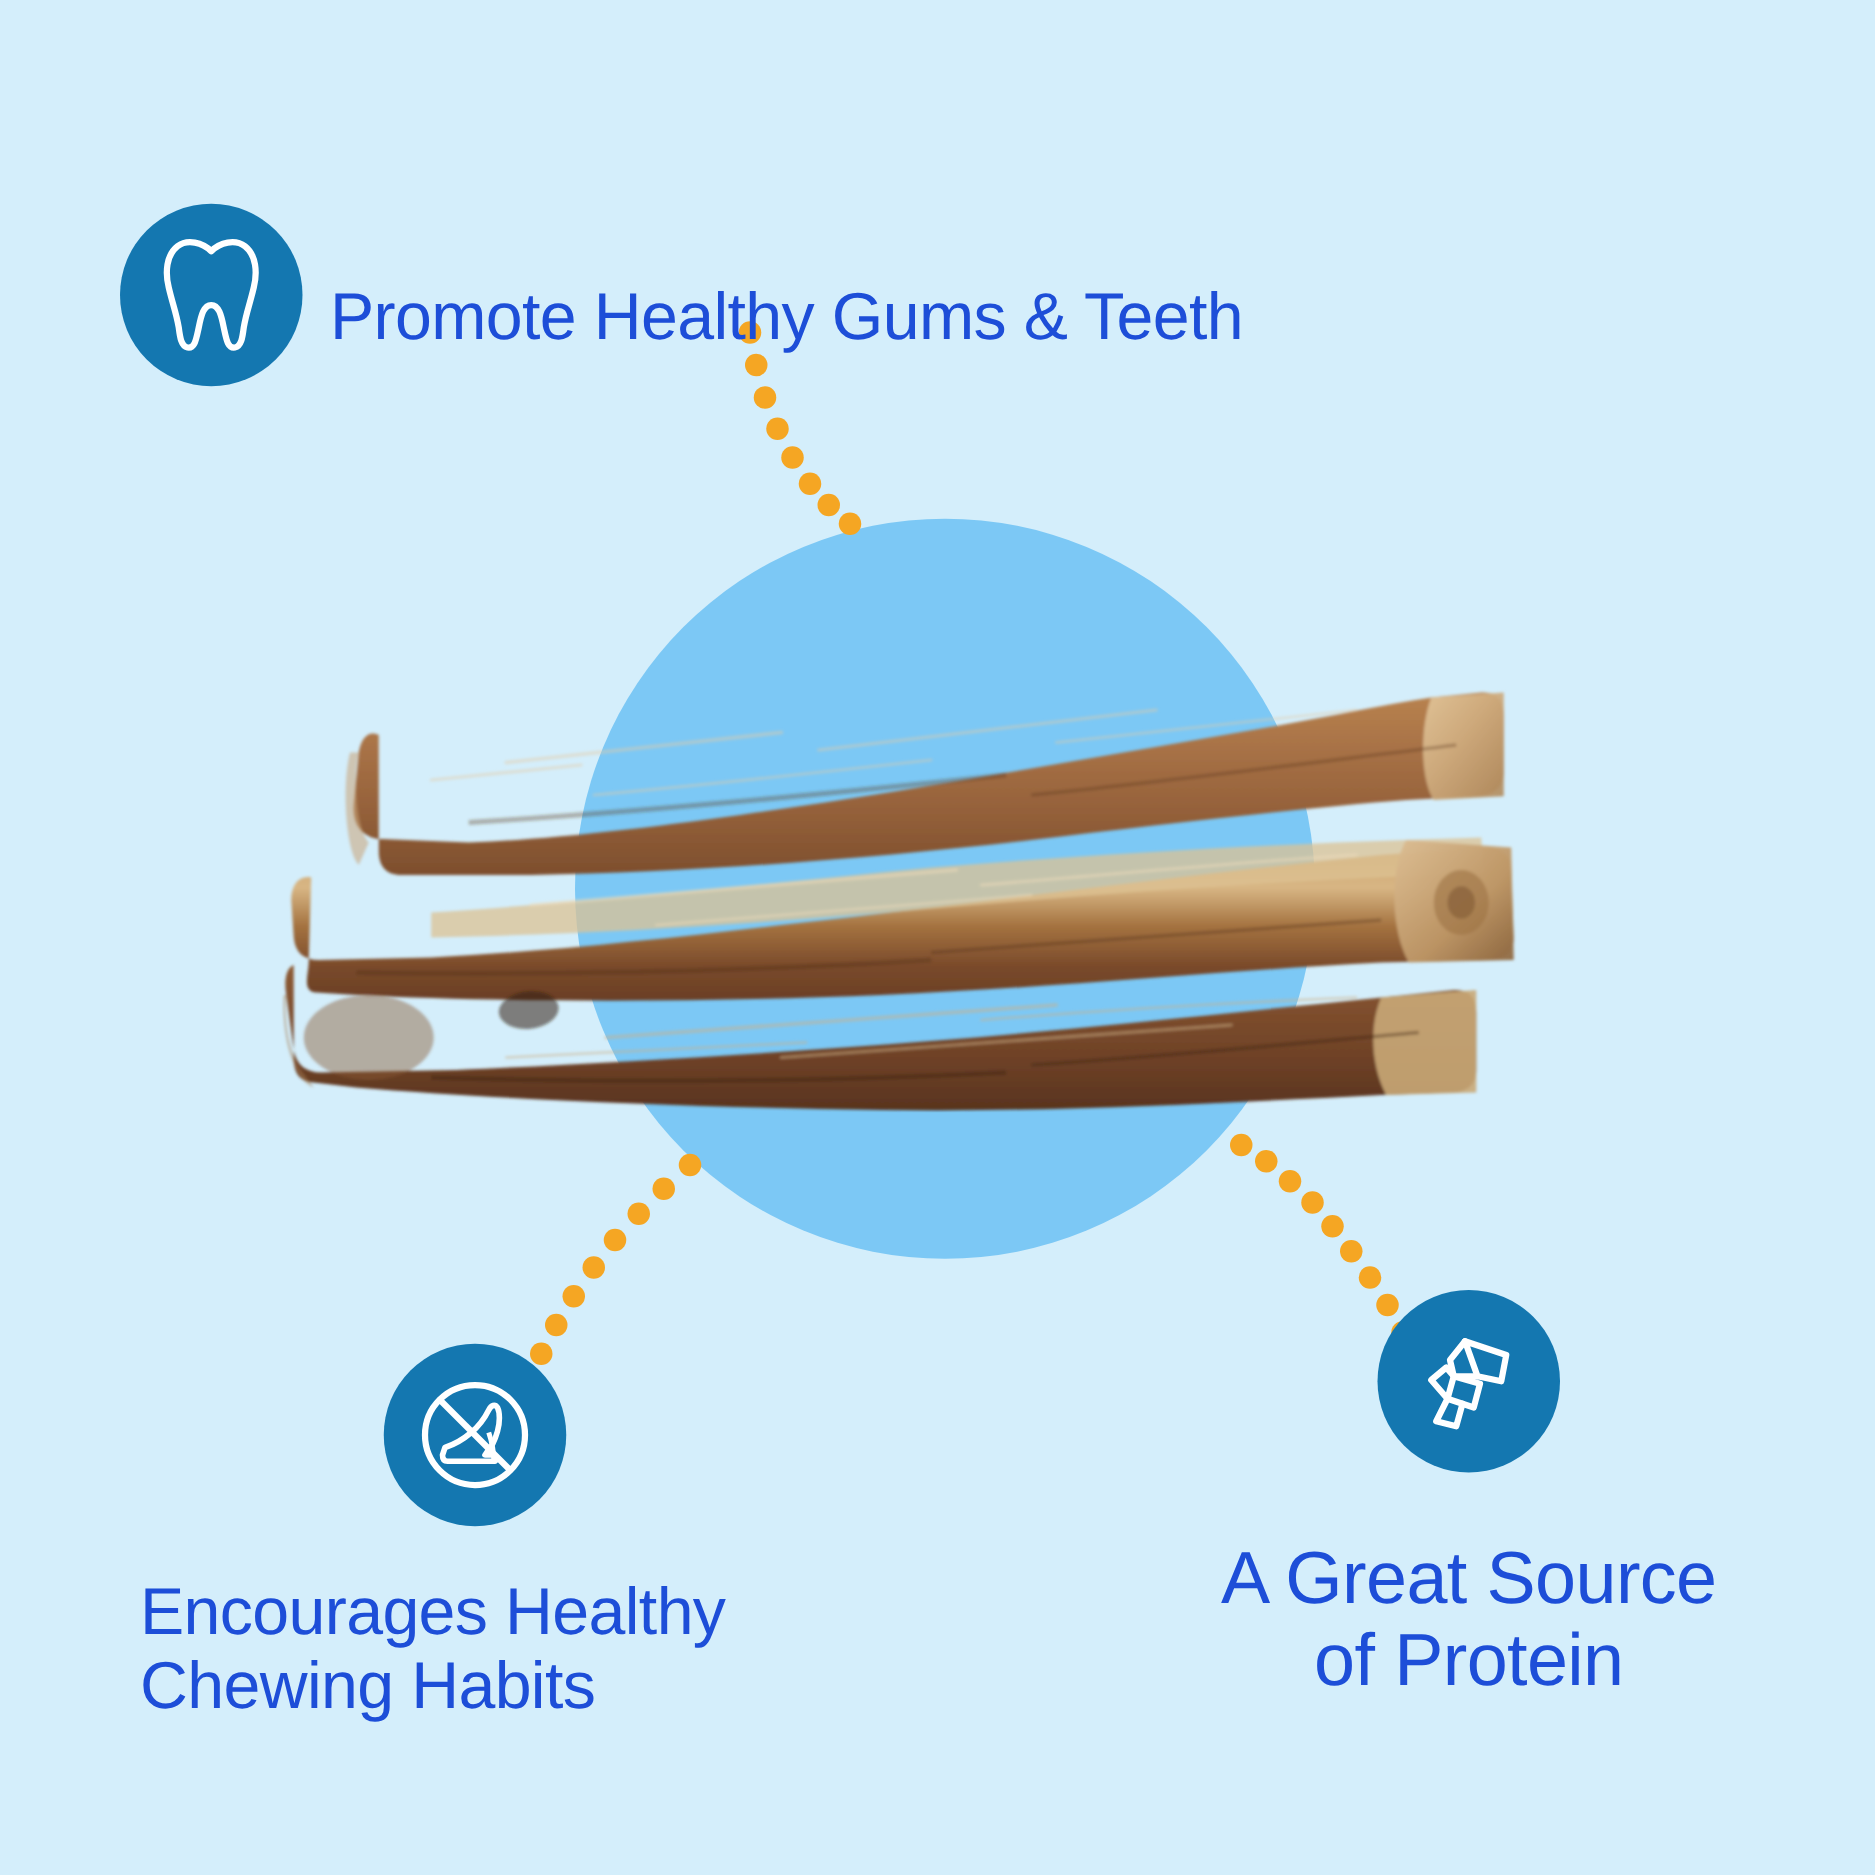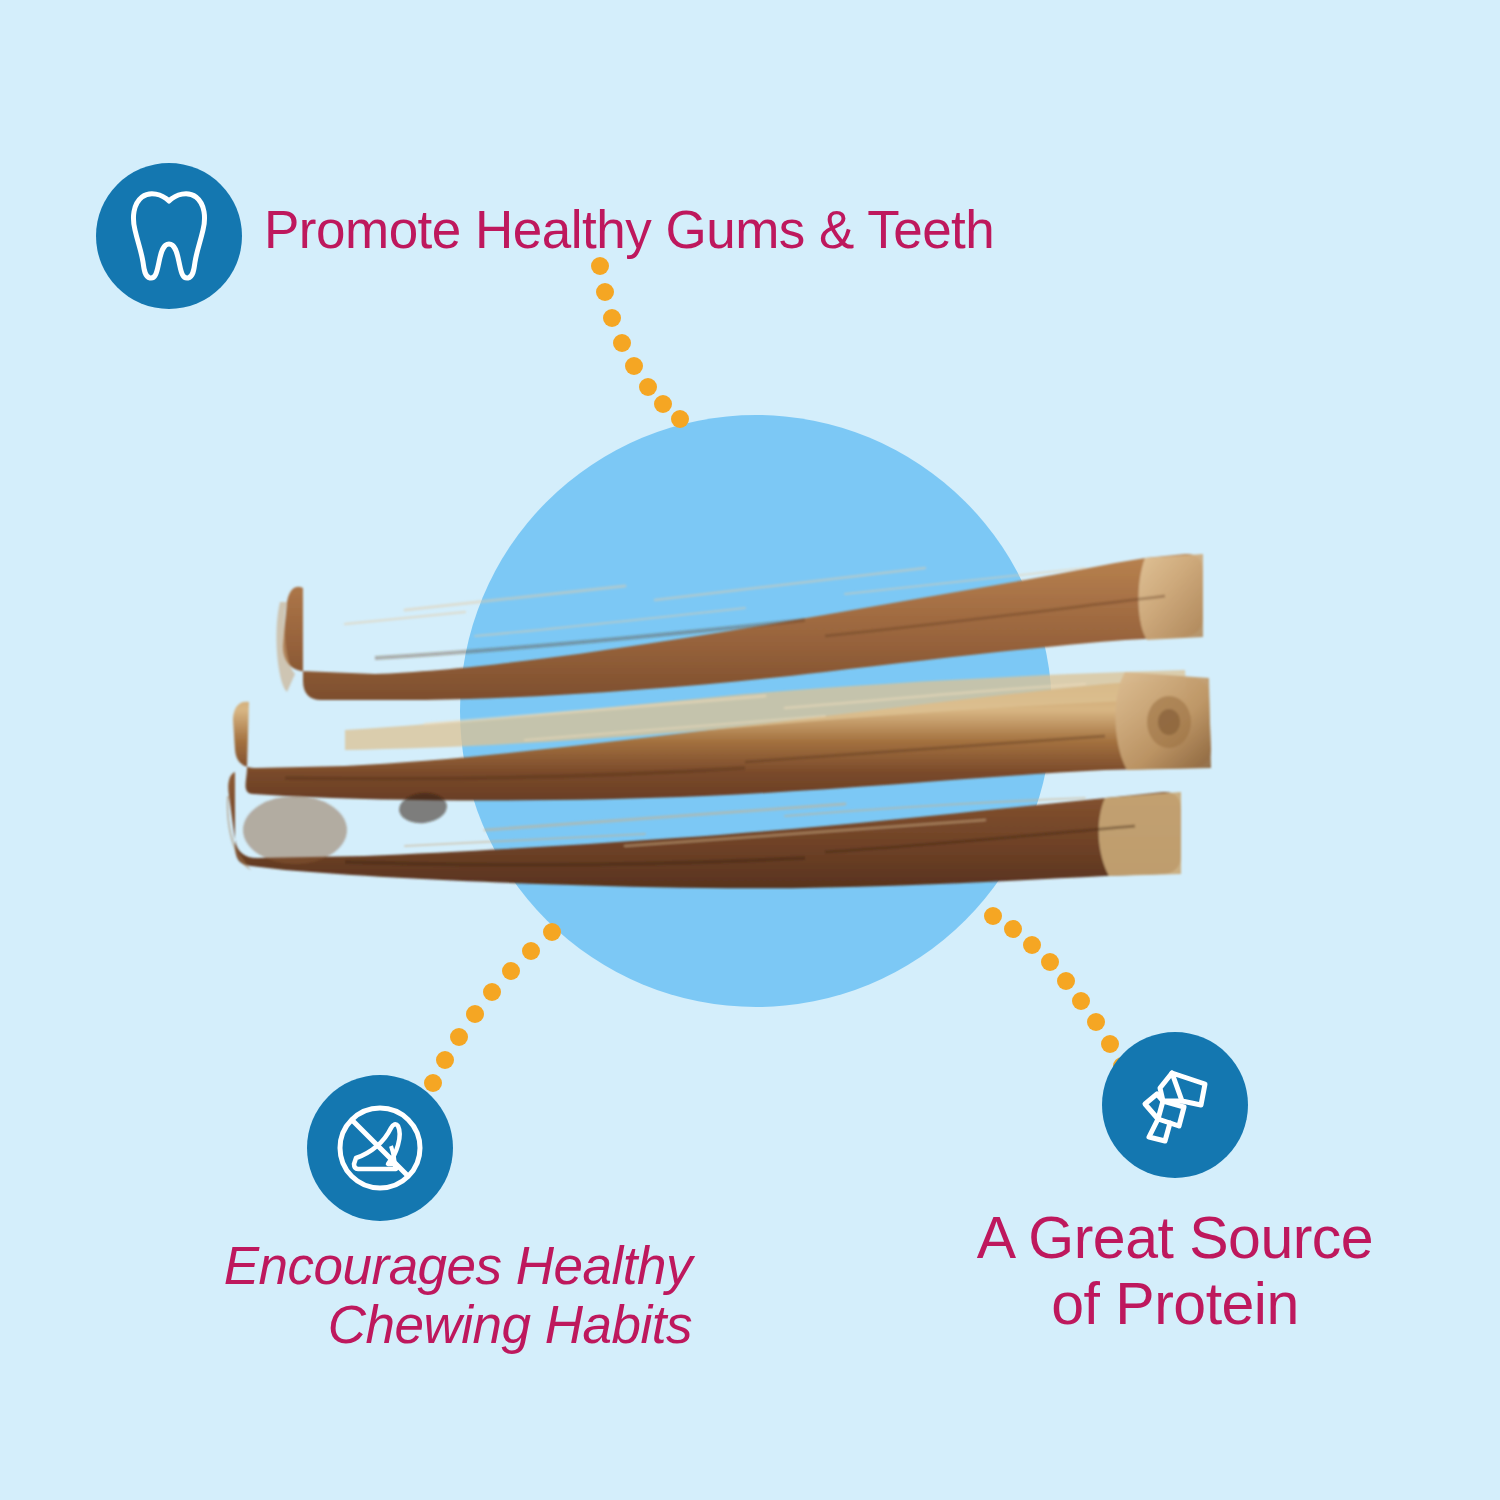--- a/index.html
+++ b/index.html
@@ -40,38 +40,38 @@
   }
   .icon-badge svg { display: block; }
 
   #badge-tooth   { left: 96px;  top: 163px; }
   #badge-chew    { left: 307px; top: 1075px; }
   #badge-protein { left: 1102px; top: 1032px; }
 
   
   .label {
     position: absolute;
-    color: #be185d;
+    color: #1d4ed8;
     font-weight: 400;
     letter-spacing: -0.5px;
     line-height: 1.12;
     white-space: pre-line;
+    margin-top: 24px;
   }
   #label-teeth {
     left: 264px;
     top: 200px;
     font-size: 53px;
   }
   #label-chew {
     left: 112px;
     top: 1236px;
     width: 580px;
-    text-align: right;
+    text-align: left;
     font-size: 53px;
-    font-style: italic;
   }
   #label-protein {
     left: 955px;
     top: 1205px;
     width: 440px;
     text-align: center;
     font-size: 59px;
   }
 
   

